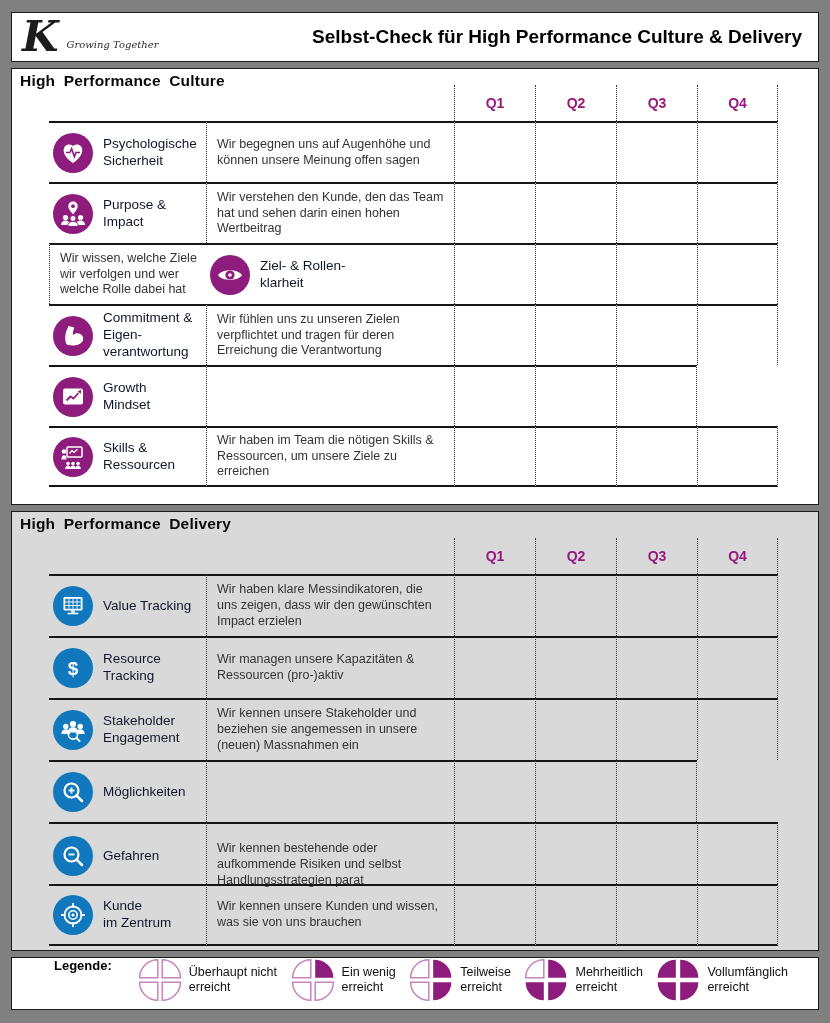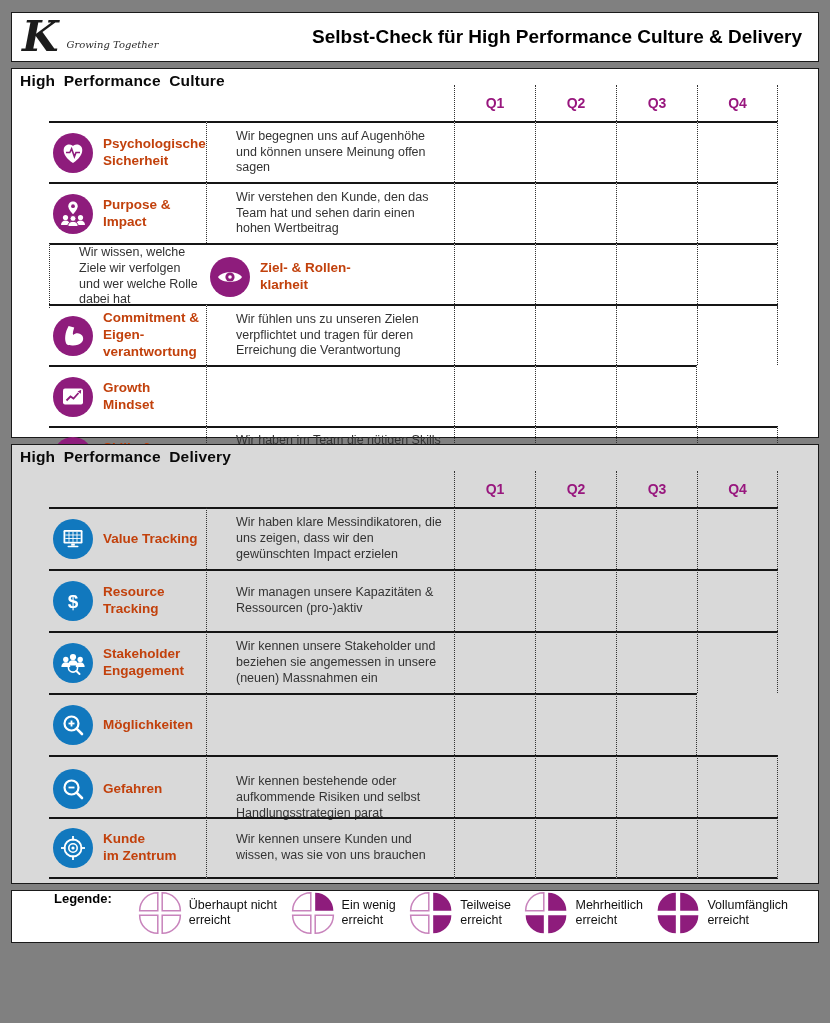--- a/index.html
+++ b/index.html
@@ -12,21 +12,21 @@
   .header-panel{height:50px;display:flex;align-items:center;padding:0 10px;}
   .logo{display:flex;align-items:flex-end;width:120px;flex:none;}
   .logo-k{font-family:"DejaVu Serif",serif;font-style:italic;font-weight:bold;font-size:42px;
           line-height:0.85;color:#1c1c1c;}
   .logo-sub{font-family:"DejaVu Serif",serif;font-style:italic;font-size:10px;color:#2a2a2a;
             margin:0 0 5px 8px;white-space:nowrap;}
   .page-title{flex:1;text-align:right;padding-right:6px;font-size:19px;font-weight:bold;color:#000;}
 
   
   .section-panel{position:relative;}
-  .culture{height:370px;background:#fff;}
+  .culture{height:437px;background:#fff;}
   .delivery{height:440px;background:#D9D9D9;}
   .section-title{position:absolute;top:3px;left:8px;margin:0;font-size:15.5px;font-weight:bold;
                  color:#0a0a0a;word-spacing:4px;letter-spacing:.2px;}
 
   
   .table{margin:16px 40px 0 37px;}
   .delivery .table{margin-top:26px;}
   .thead,.trow{display:grid;grid-template-columns:157px 248px repeat(4,1fr);}
   .thead{height:36px;}
   .hcell.q{display:flex;align-items:center;justify-content:center;font-weight:bold;font-size:14px;
@@ -34,24 +34,24 @@
   .hcell.q.last{border-right:1.5px dotted #333;}
   .trow{height:61px;}
   .delivery .trow{height:62px;}
   .trow>.cell{border-top:2px solid #151515;box-sizing:border-box;}
   .tbody .trow:last-child>.cell{border-bottom:2px solid #151515;}
   .cell-desc,.cell-q{border-left:1.5px dotted #333;}
   .cell-q.last{border-right:1.5px dotted #333;}
   .cell-label{display:flex;align-items:center;gap:10px;padding-left:4px;}
   .row-icon{width:40px;height:40px;flex:none;display:block;}
   .row-icon svg{width:40px;height:40px;display:block;}
-  .row-label{font-weight:bold;font-size:13.5px;line-height:1.25;color:#c2410c;white-space:pre-line;}
+  .row-label{font-weight:normal;font-size:13.5px;line-height:1.25;color:#0f172a;white-space:pre-line;}
   .cell-desc{display:flex;align-items:center;padding:0 8px 0 10px;font-size:12.5px;line-height:1.26;
              color:#333;overflow:visible;}
-  .desc-text{display:block;white-space:pre-line;margin-left:19px;}
+  .desc-text{display:block;white-space:pre-line;}
   .delivery .tbody .trow:nth-child(4) .cell-desc{align-items:flex-start;padding-top:6px;}
   .delivery .tbody .trow:nth-child(5) .cell-desc{align-items:flex-start;padding-top:17px;}
 
   
   .legend-panel{height:53px;display:flex;align-items:flex-start;padding:0 30px 0 12px;}
   .legend-label{font-weight:bold;font-size:13px;margin:0 26px 0 30px;color:#000;white-space:nowrap;}
   .legend-items{flex:1;display:flex;justify-content:space-between;align-items:center;}
   .legend-item{display:flex;align-items:center;gap:7px;}
   .legend-ball svg{display:block;}
   .legend-text{font-size:12.5px;line-height:1.2;color:#111;white-space:pre-line;}

